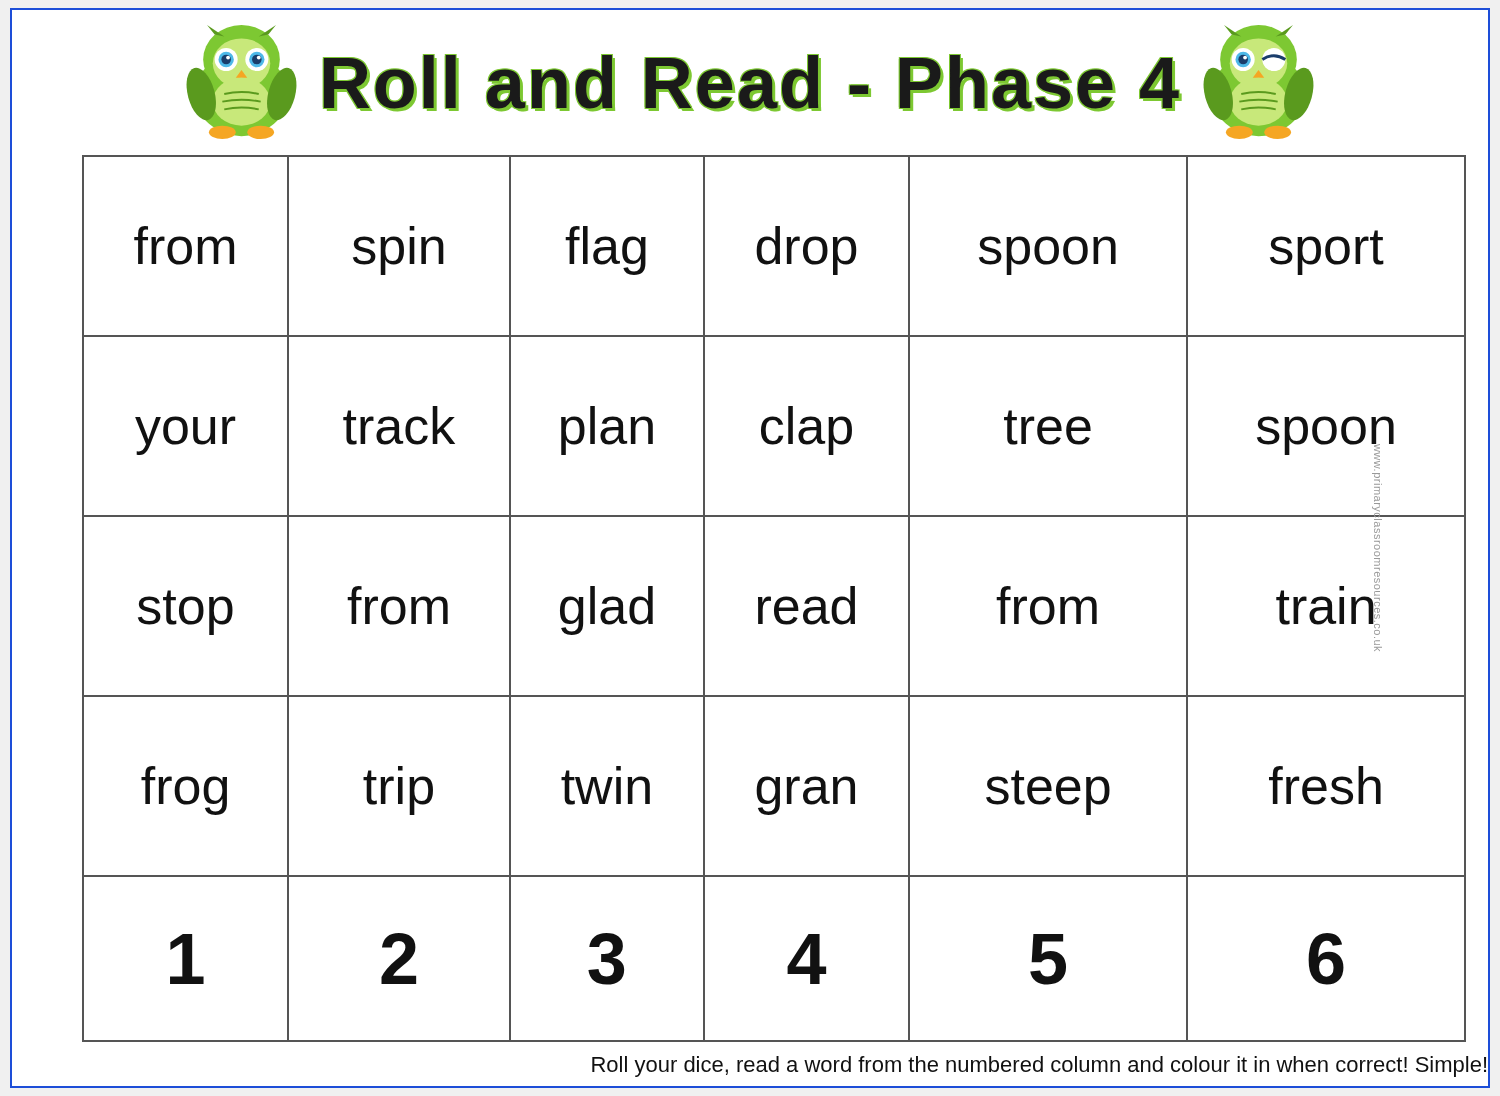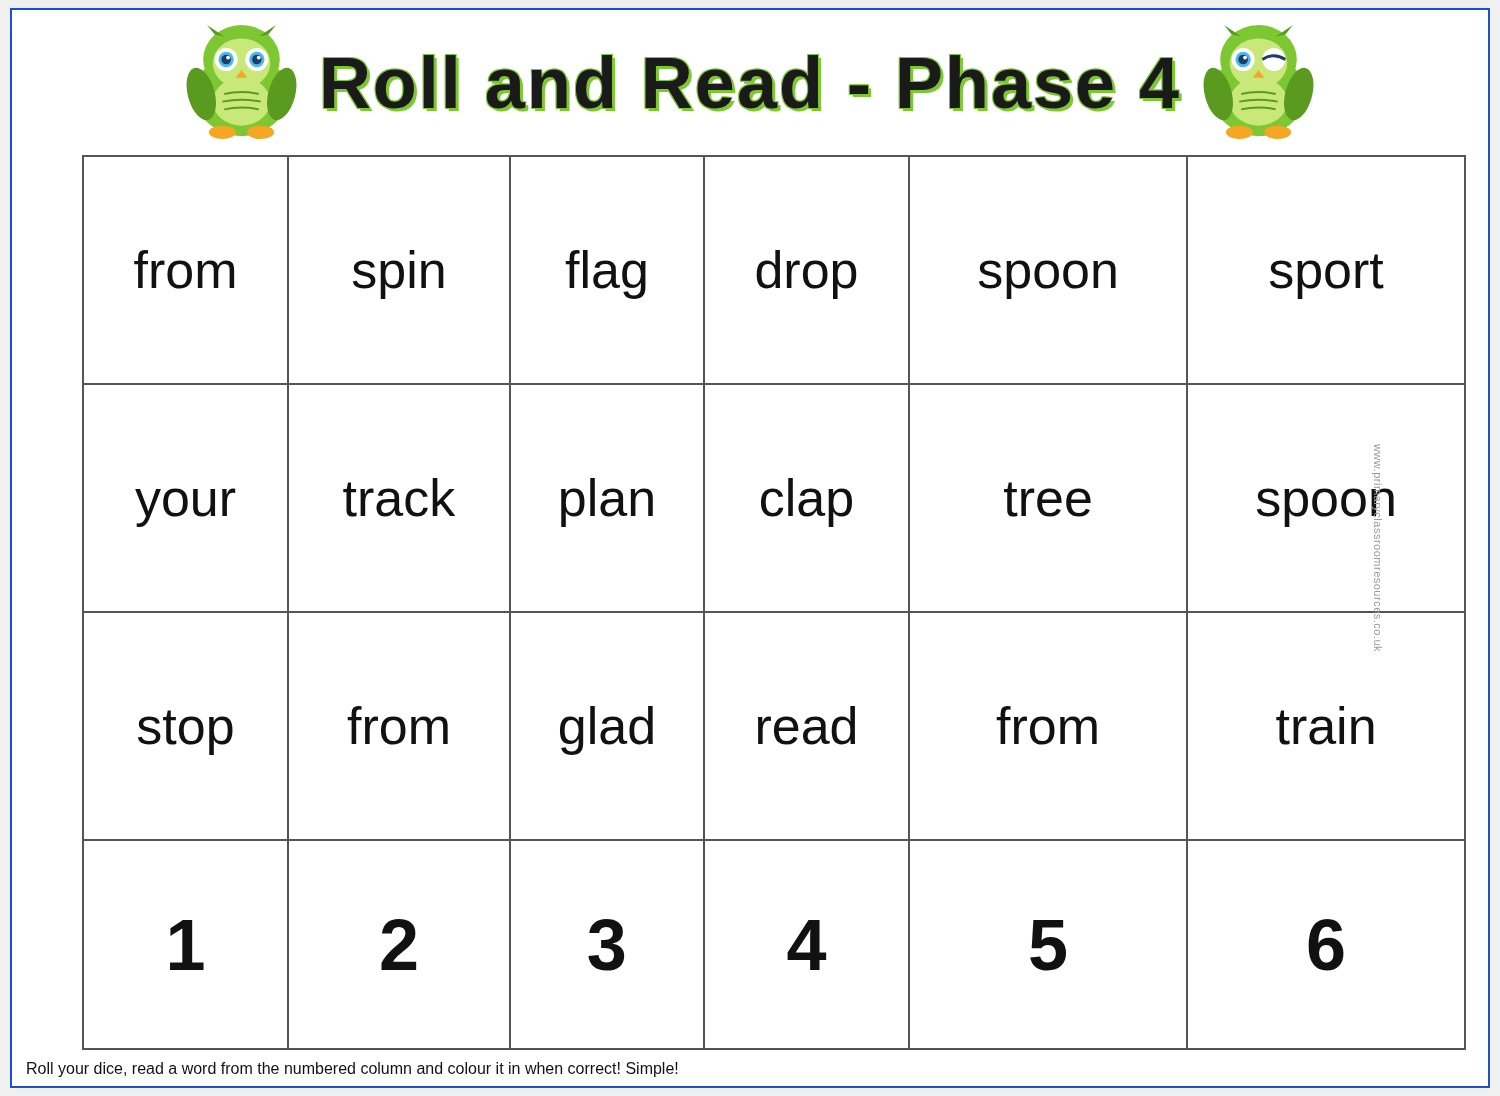--- a/index.html
+++ b/index.html
@@ -82,22 +82,22 @@
     .word-table tr.number-row td {
       font-size: 72px;
       font-weight: 900;
       font-family: Arial Black, Arial, sans-serif;
       color: #111;
       height: 110px;
     }
 
     
     .footer {
-      text-align: left;
-      font-size: 16px;
+      text-align: right;
+      font-size: 22px;
       font-family: Arial, sans-serif;
       color: #111;
       padding: 10px 0 8px 14px;
     }
 
     
     .watermark {
       position: absolute;
       right: 6px;
       top: 50%;
@@ -216,20 +216,28 @@
             <td>spoon</td>
           </tr>
           <tr>
             <td>stop</td>
             <td>from</td>
             <td>glad</td>
             <td>read</td>
             <td>from</td>
             <td>train</td>
           </tr>
+          <tr>
+            <td>frog</td>
+            <td>trip</td>
+            <td>twin</td>
+            <td>gran</td>
+            <td>steep</td>
+            <td>fresh</td>
+          </tr>
           <tr class="number-row">
             <td>1</td>
             <td>2</td>
             <td>3</td>
             <td>4</td>
             <td>5</td>
             <td>6</td>
           </tr>
         </tbody>
     </table>

